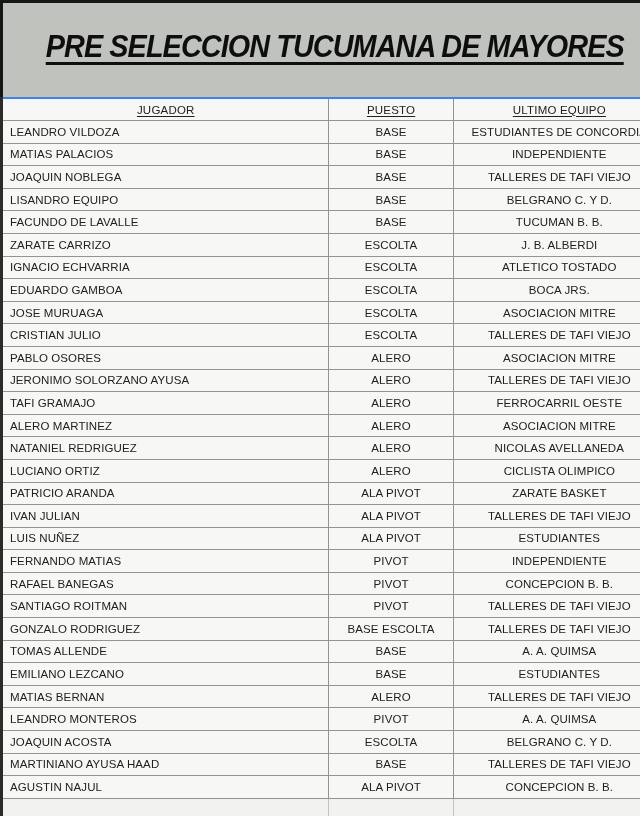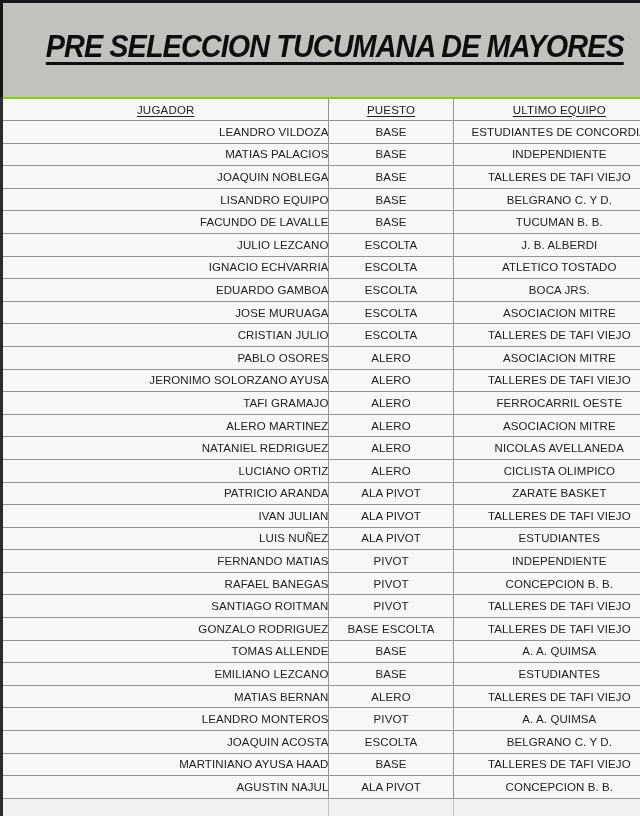--- a/index.html
+++ b/index.html
@@ -56,29 +56,29 @@
     box-sizing: content-box;
     padding: 0;
     border: 1px solid #949494;
     font-size: 11.5px;
     color: #212121;
     white-space: nowrap;
     overflow: hidden;
   }
   th {
     height: 21px;
-    border-top: 2px solid #84cc16;
+    border-top: 2px solid #3b82f6;
     font-weight: normal;
     text-align: center;
     text-decoration: underline;
     text-underline-offset: 2px;
     letter-spacing: 0.2px;
   }
   td { height: 21.6px; letter-spacing: 0.1px; }
-  td.jug { text-align: right; padding-left: 7px; }
+  td.jug { text-align: left; padding-left: 7px; }
   td.pue, td.equ { text-align: center; }
   tr.partial td {
     height: 18px;
     border-color: #c2c4c0;
     border-bottom: none;
     background: #f2f3f0;
   }
 </style>
 </head>
 <body>
@@ -122,21 +122,21 @@
     <td class="jug">LISANDRO EQUIPO</td>
     <td class="pue">BASE</td>
     <td class="equ">BELGRANO C. Y D.</td>
   </tr>
         <tr>
     <td class="jug">FACUNDO DE LAVALLE</td>
     <td class="pue">BASE</td>
     <td class="equ">TUCUMAN B. B.</td>
   </tr>
         <tr>
-    <td class="jug">JULIO LEZCANO</td>
+    <td class="jug">ZARATE CARRIZO</td>
     <td class="pue">ESCOLTA</td>
     <td class="equ">J. B. ALBERDI</td>
   </tr>
         <tr>
     <td class="jug">IGNACIO ECHVARRIA</td>
     <td class="pue">ESCOLTA</td>
     <td class="equ">ATLETICO TOSTADO</td>
   </tr>
         <tr>
     <td class="jug">EDUARDO GAMBOA</td>

